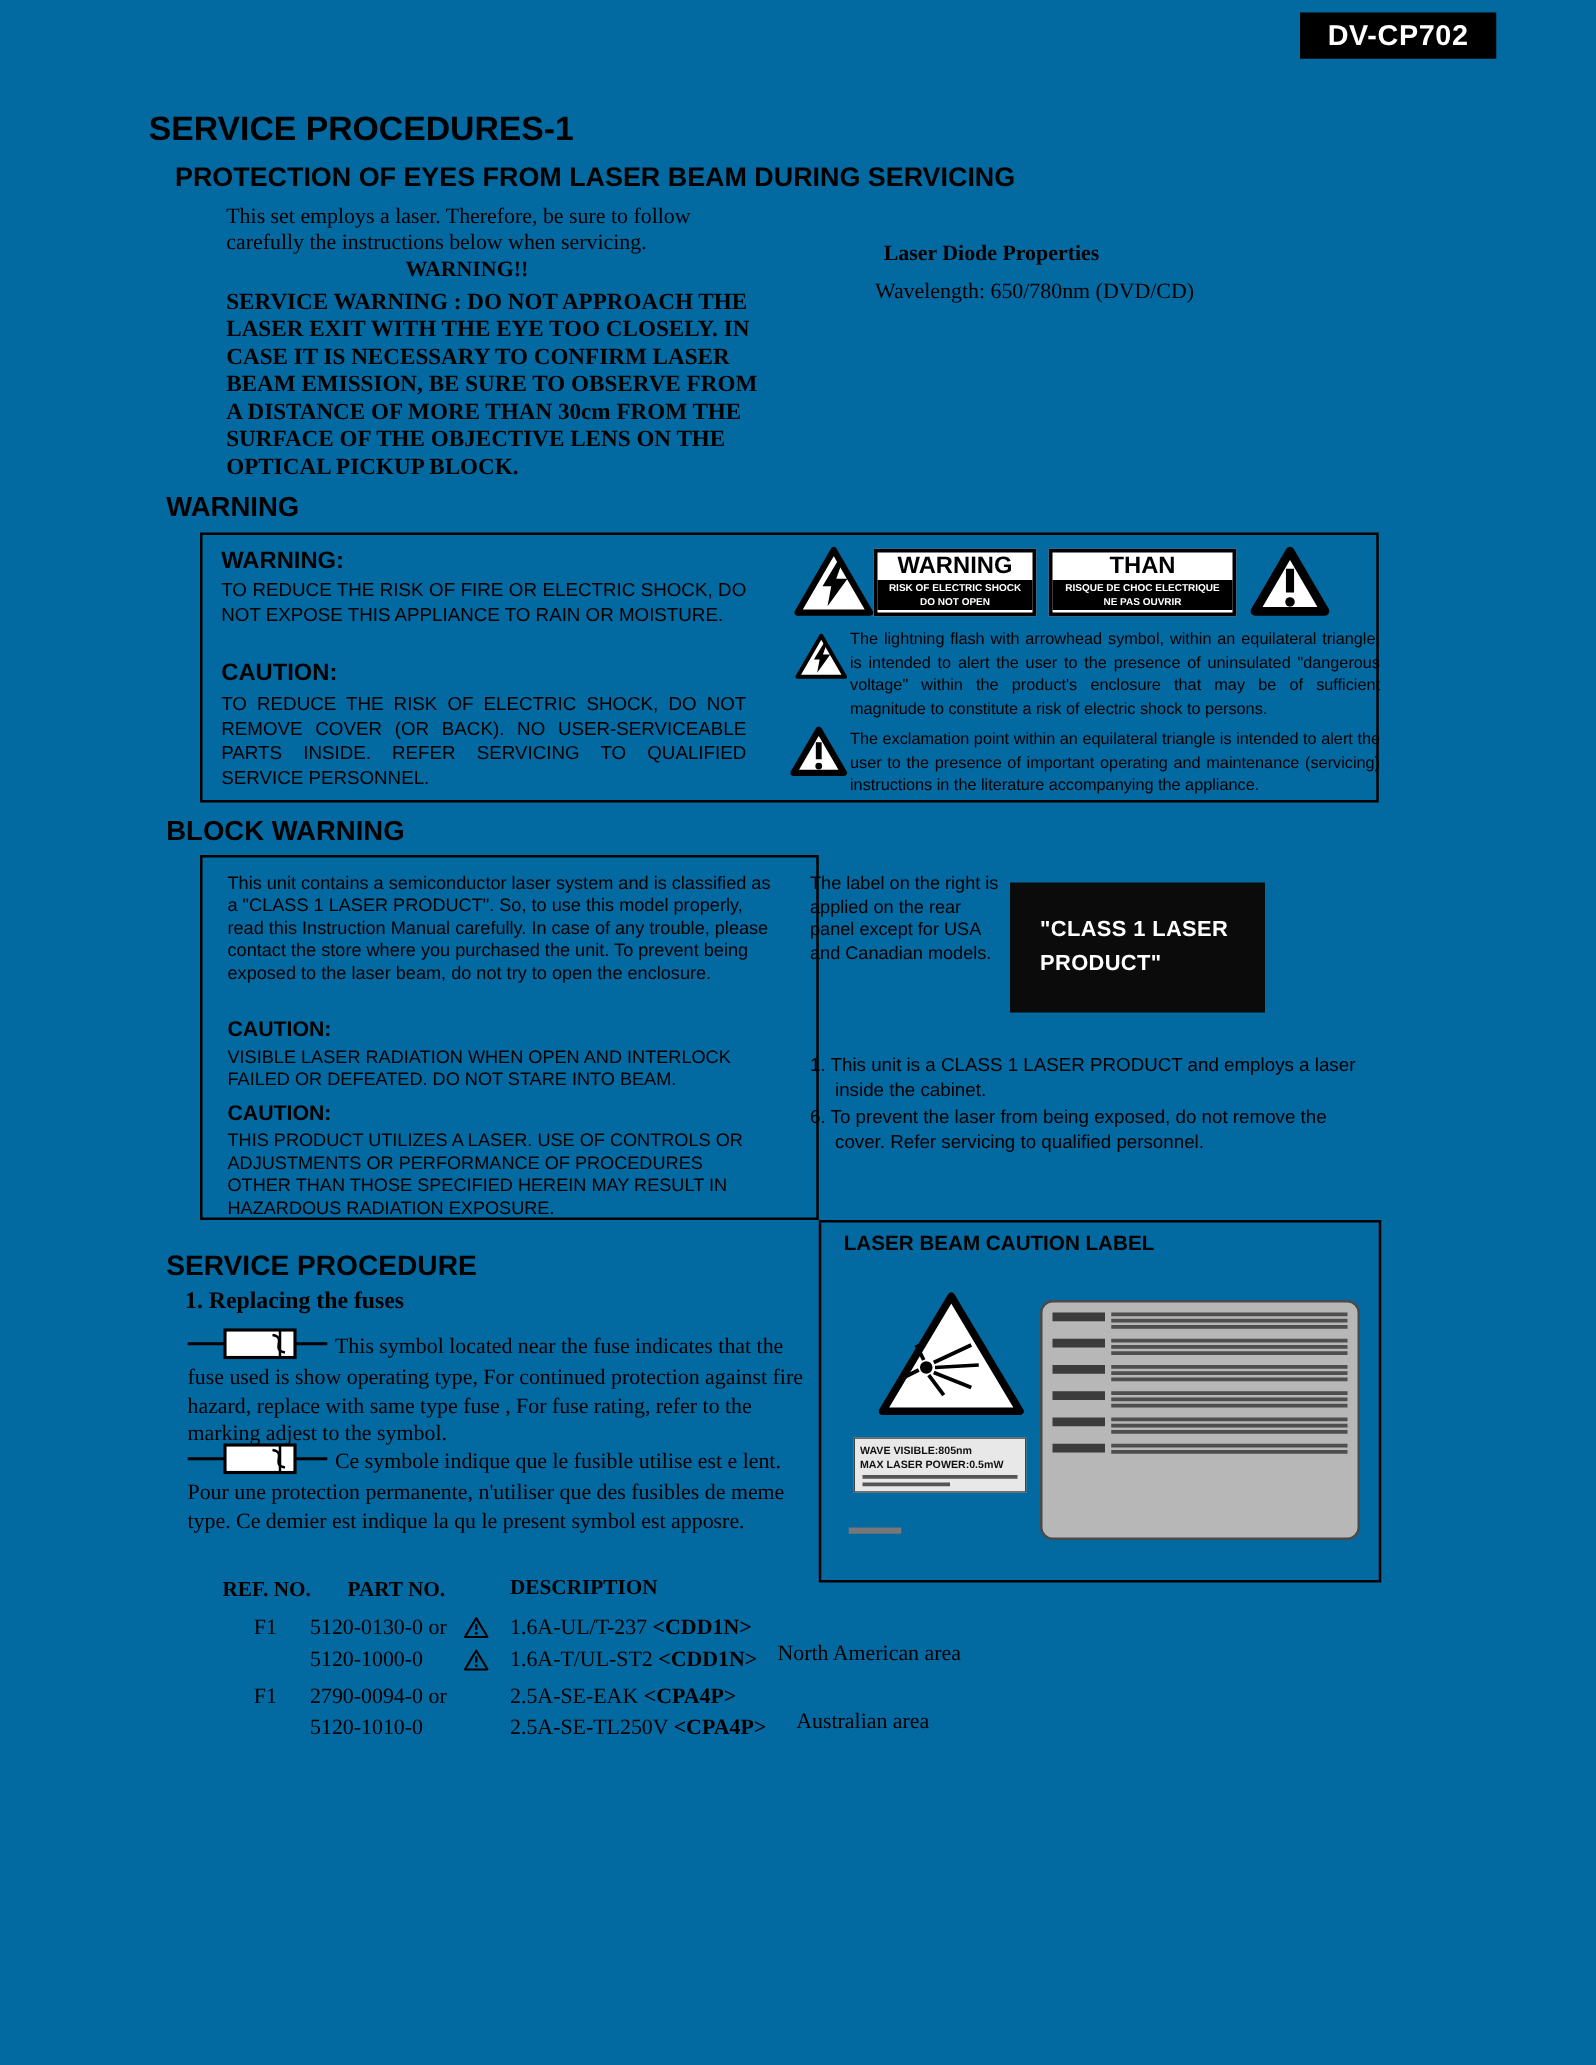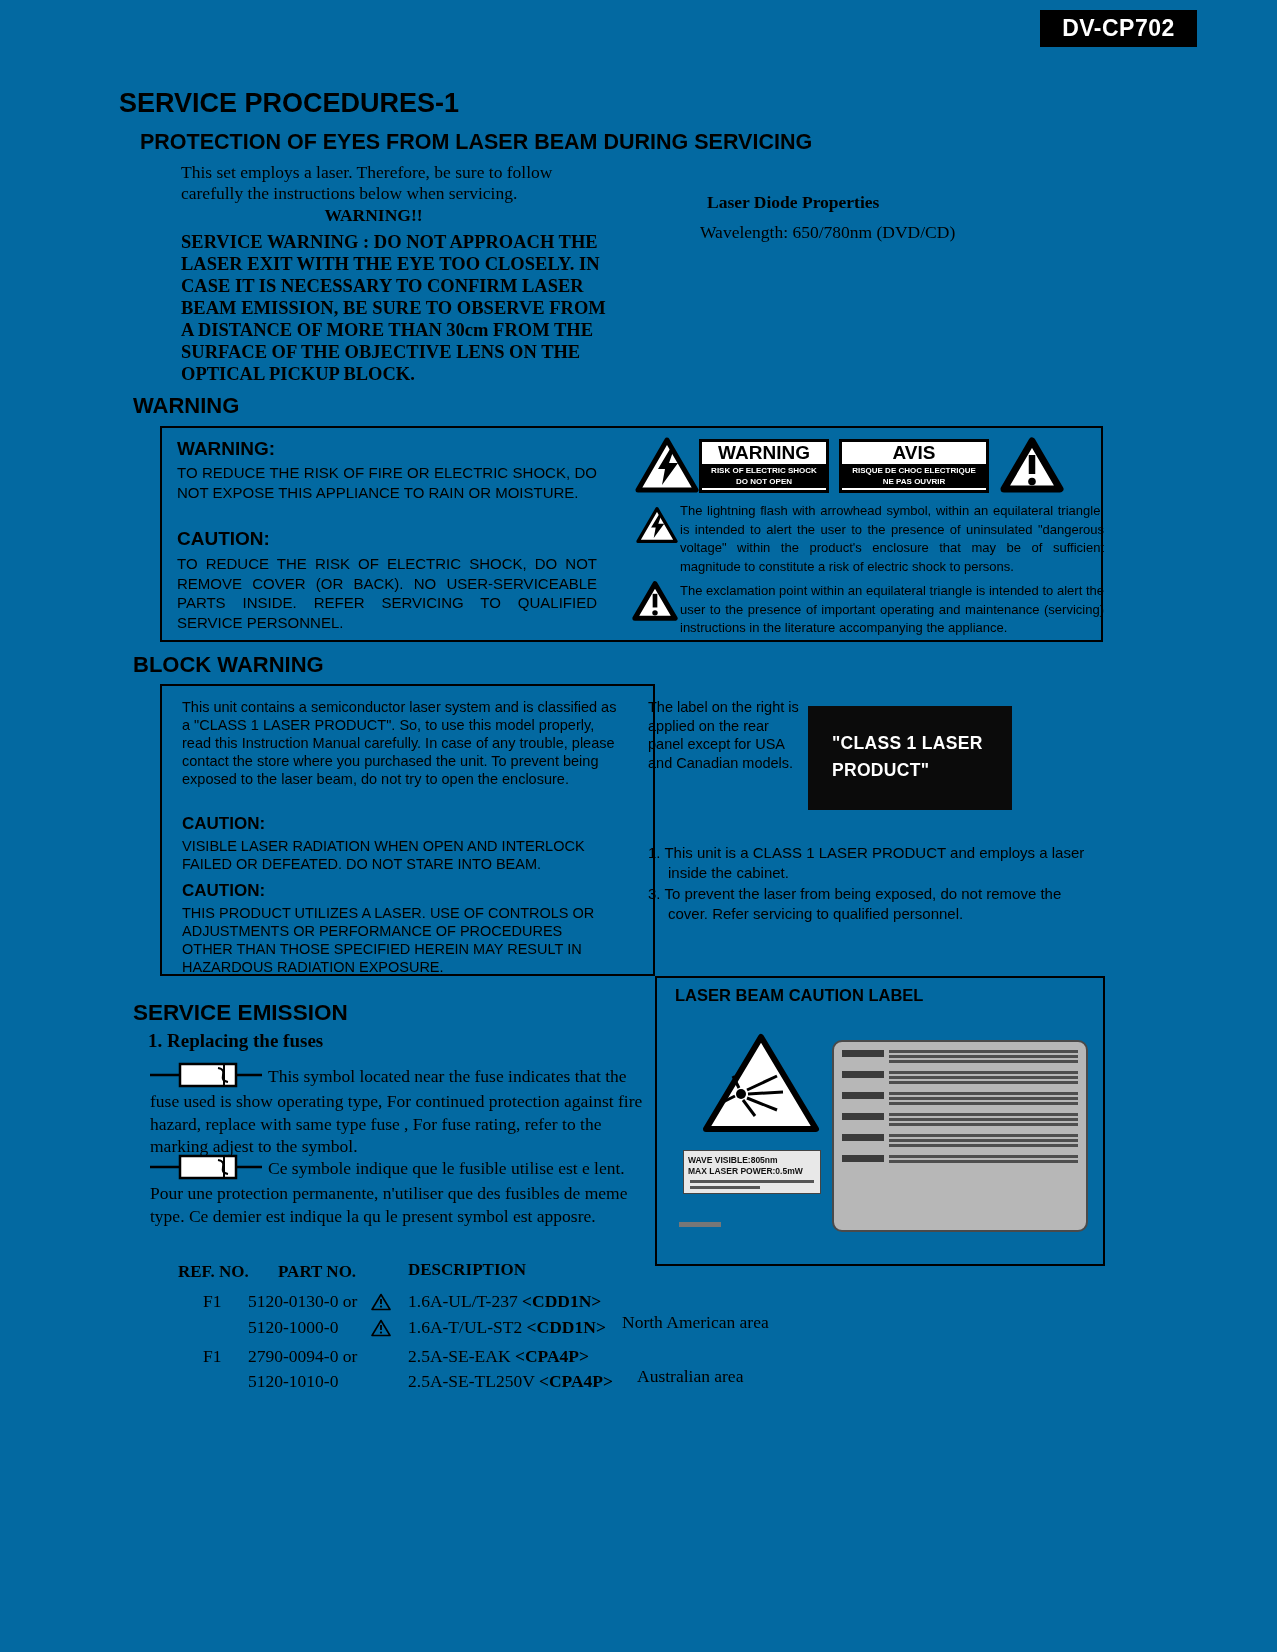--- a/index.html
+++ b/index.html
@@ -109,21 +109,21 @@
 
     <div class="badge" style="left:537px; top:11px; width:130px; height:54px;">
       <div class="badge-title">WARNING</div>
       <div class="badge-black">
         <div>RISK OF ELECTRIC SHOCK</div>
         <div>DO NOT OPEN</div>
       </div>
     </div>
 
     <div class="badge" style="left:677px; top:11px; width:150px; height:54px;">
-      <div class="badge-title">AVIS</div>
+      <div class="badge-title">THAN</div>
       <div class="badge-black">
         <div>RISQUE DE CHOC ELECTRIQUE</div>
         <div>NE PAS OUVRIR</div>
       </div>
     </div>
 
     <span class="abs" style="left:838px; top:8px;">
       <svg width="64" height="58" viewBox="0 0 64 58">
         <polygon points="32,5 60,53 4,53" fill="#fff" stroke="#000" stroke-width="7" stroke-linejoin="round"></polygon>
         <line x1="32" y1="19" x2="32" y2="38" stroke="#000" stroke-width="6.5"></line>
@@ -160,21 +160,21 @@
   </div>
 
   <div class="abs label-note">The label on the right is applied on the rear panel except for USA and Canadian models.</div>
 
   <div class="abs class-label">
     <div>"CLASS 1 LASER</div>
     <div>PRODUCT"</div>
   </div>
 
   <div class="abs laser-item" style="left:648px; top:843px;">1. This unit is a CLASS 1 LASER PRODUCT and employs a laser inside the cabinet.</div>
-  <div class="abs laser-item" style="left:648px; top:884px;">3. To prevent the laser from being exposed, do not remove the cover. Refer servicing to qualified personnel.</div>
+  <div class="abs laser-item" style="left:648px; top:884px;">6. To prevent the laser from being exposed, do not remove the cover. Refer servicing to qualified personnel.</div>
 
   <div class="abs clbl-box">
     <div class="clbl-heading">LASER BEAM CAUTION LABEL</div>
 
     <span class="abs" style="left:42px; top:52px;">
       <svg width="124" height="106" viewBox="0 0 124 106">
         <polygon points="62,7 117,99 7,99" fill="#fff" stroke="#000" stroke-width="6" stroke-linejoin="round"></polygon>
         <circle cx="42" cy="64" r="5" fill="#000"></circle>
         <g stroke="#000" stroke-width="3">
           <line x1="48" y1="60" x2="78" y2="46"></line>
@@ -239,21 +239,21 @@
       <div class="gl-row">
           <span class="gl-word"></span>
           <span class="gl-lines">
             <i></i>
             <i></i>
           </span>
         </div>
     </div>
   </div>
 
-  <div class="abs sec-heading" style="left:133px; top:1000px; font-size:22.5px;">SERVICE EMISSION</div>
+  <div class="abs sec-heading" style="left:133px; top:1000px; font-size:22.5px;">SERVICE PROCEDURE</div>
   <div class="abs sp-sub">1. Replacing the fuses</div>
 
   <div class="abs fuse-para" style="left:150px; top:1060px;">
     <svg class="fuse-symbol" width="112" height="30" viewBox="0 0 112 30">
       <line x1="0" y1="15" x2="112" y2="15" stroke="#000" stroke-width="2.5"></line>
       <rect x="30" y="4" width="56" height="22" fill="#fff" stroke="#000" stroke-width="2.5"></rect>
       <line x1="74" y1="4" x2="74" y2="26" stroke="#000" stroke-width="2"></line>
       <path d="M68,8 C80,10 66,20 78,22" fill="none" stroke="#000" stroke-width="2"></path>
     </svg><span>This symbol located near the fuse indicates that the fuse used is show operating type, For continued protection against fire hazard, replace with same type fuse , For fuse rating, refer to the marking adjest to the symbol.</span>
   </div>

